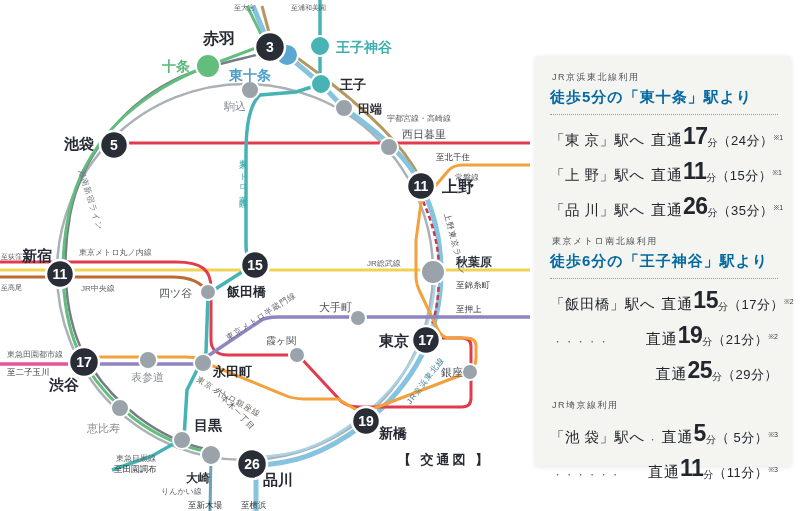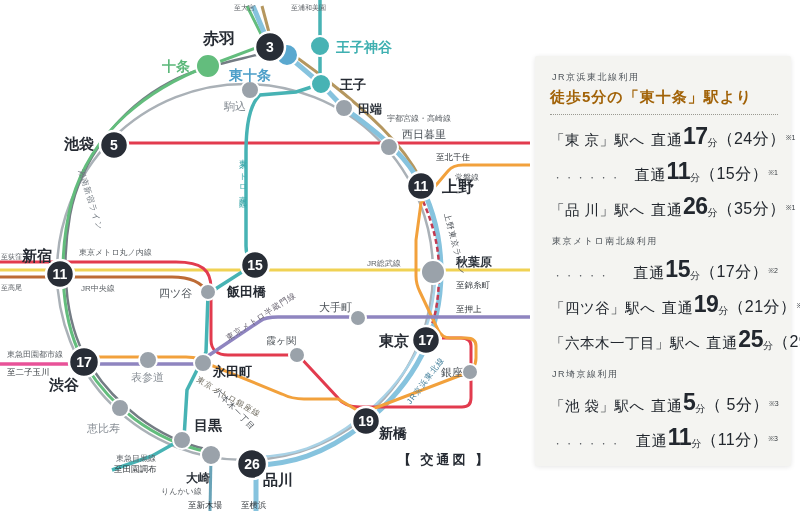--- a/index.html
+++ b/index.html
@@ -21,30 +21,30 @@
   .l8d{font-size:8.5px;fill:#33383d;}
   .l7{font-size:7px;fill:#5a5f64;}
   .cap{font-size:13px;font-weight:bold;fill:#262b33;letter-spacing:3px;}
   .tb{fill:#ffffff;font-size:14px;font-weight:bold;text-anchor:middle;}
   .rlabel{position:absolute;font-size:8px;color:#6d757d;white-space:nowrap;transform-origin:0 0;letter-spacing:1px;}
   .vert{writing-mode:vertical-rl;letter-spacing:2px;}
   
   .card{position:absolute;left:535px;top:56px;width:256px;height:410px;background:#f4f4f1;
         border-radius:2px;box-shadow:0 1px 5px rgba(0,0,0,.10);padding:15px 13px 10px 15px;}
   .line-use{font-size:9px;letter-spacing:1.5px;color:#4c5258;margin:0 0 4px 2px;}
-  .sec-heading{font-size:15px;font-weight:bold;color:#a16207;letter-spacing:1px;
+  .sec-heading{font-size:15px;font-weight:bold;color:#0369a1;letter-spacing:1px;
                padding-bottom:7px;border-bottom:1px dotted #9a9a92;margin:0 0 7px 0;}
   .sec{margin-bottom:15px;}
   .route-row{display:flex;align-items:flex-end;color:#22272e;margin:8px 0;white-space:nowrap;}
   .dest{font-size:14.5px;letter-spacing:.5px;}
   .dots{font-size:9px;letter-spacing:2.5px;color:#4a4f55;margin:0 3px;flex:1;overflow:hidden;}
   .via{font-size:15px;letter-spacing:1px;}
   .min{font-size:23px;font-weight:bold;letter-spacing:-.5px;}
   .unit{font-size:10px;}
-  .paren{font-size:16px;letter-spacing:.5px;}
+  .paren{font-size:13px;letter-spacing:.5px;}
   .note{font-size:7px;position:relative;top:-8px;color:#33383d;}
 </style>
 </head>
 <body>
 
 <div class="stage">
 
   <div class="map">
     <svg width="530" height="511" viewBox="0 0 530 511">
 
@@ -190,59 +190,60 @@
       <div class="route-row">
         <span class="dest">「東 京」駅へ</span>
         <span class="dots">・・・・・・</span>
         <span class="via">直通</span>
         <span class="min">17</span>
         <span class="unit">分</span>
         <span class="paren">（24分）</span>
         <span class="note">※1</span>
       </div>
       <div class="route-row">
+        <span class="dest">「上 野」駅へ</span>
         <span class="dots">・・・・・・</span>
         <span class="via">直通</span>
         <span class="min">11</span>
         <span class="unit">分</span>
         <span class="paren">（15分）</span>
         <span class="note">※1</span>
       </div>
       <div class="route-row">
         <span class="dest">「品 川」駅へ</span>
         <span class="dots">・・・・・・</span>
         <span class="via">直通</span>
         <span class="min">26</span>
         <span class="unit">分</span>
         <span class="paren">（35分）</span>
         <span class="note">※1</span>
       </div>
     </div>
 
     <div class="sec">
       <div class="line-use">東京メトロ南北線利用</div>
-      <div class="route-row">
+      <div class="sec-heading">徒歩6分の「王子神谷」駅より</div>
+      <div class="route-row">
+        <span class="dest">「飯田橋」駅へ</span>
         <span class="dots">・・・・・</span>
         <span class="via">直通</span>
         <span class="min">15</span>
         <span class="unit">分</span>
         <span class="paren">（17分）</span>
         <span class="note">※2</span>
       </div>
       <div class="route-row">
-        <span class="dest">「四ツ谷」駅へ</span>
         <span class="dots">・・・・・</span>
         <span class="via">直通</span>
         <span class="min">19</span>
         <span class="unit">分</span>
         <span class="paren">（21分）</span>
         <span class="note">※2</span>
       </div>
       <div class="route-row">
-        <span class="dest">「六本木一丁目」駅へ</span>
         <span class="dots"></span>
         <span class="via">直通</span>
         <span class="min">25</span>
         <span class="unit">分</span>
         <span class="paren">（29分）</span>
 
       </div>
     </div>
 
     <div class="sec">

